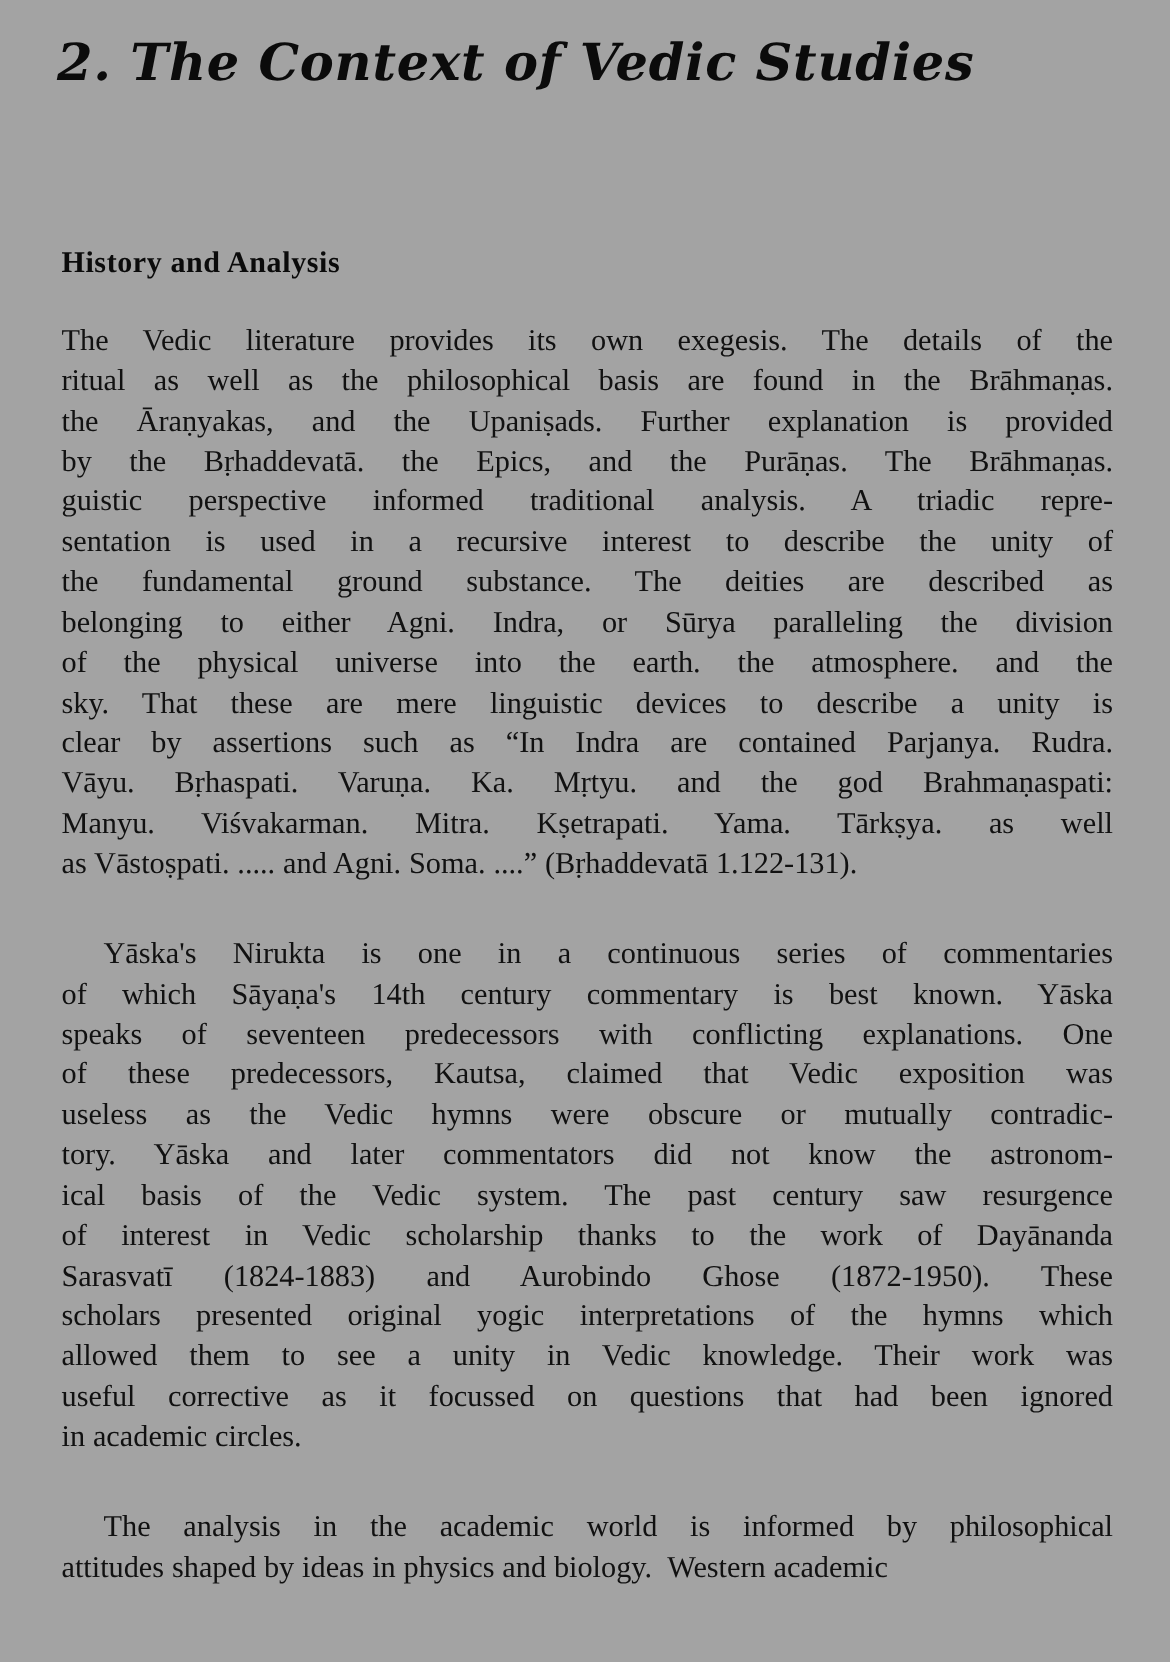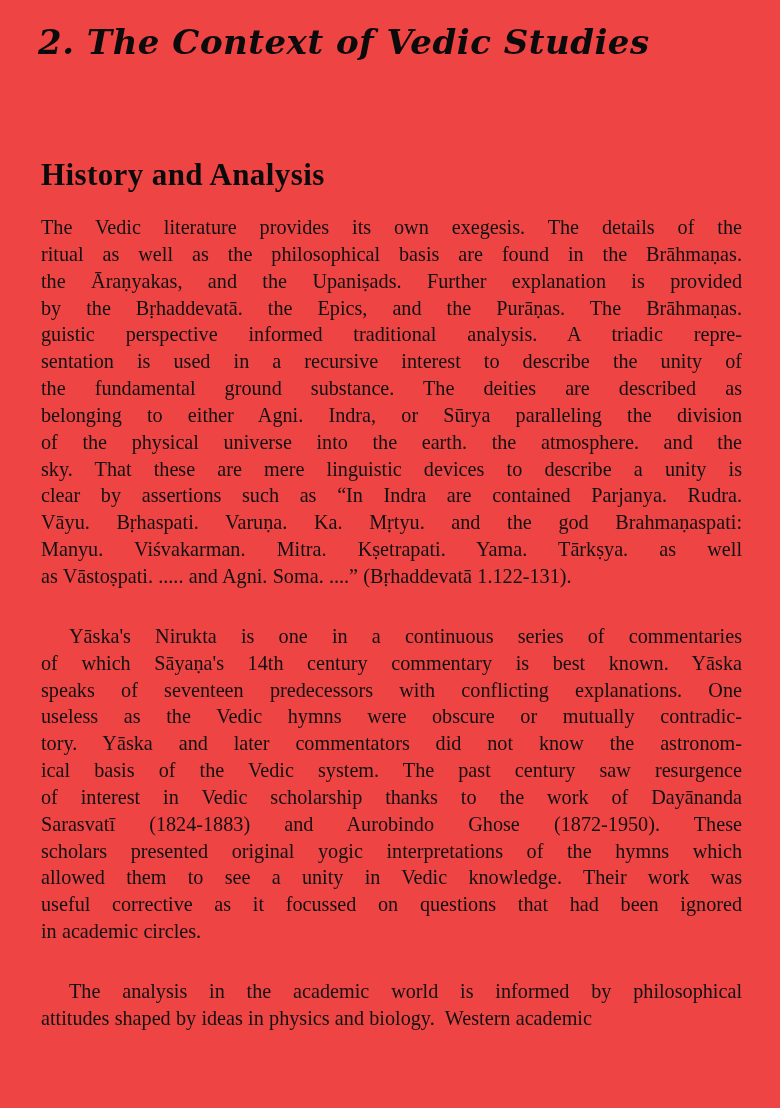--- a/index.html
+++ b/index.html
@@ -13,21 +13,21 @@
     height: 1108px;
     overflow: hidden;
     font-family: "Liberation Serif", "DejaVu Serif", serif;
     color: #111111;
   }
 
   .page {
     position: relative;
     width: 780px;
     height: 1108px;
-    background: #ef4444;
+    background: #a3a3a3;
     box-sizing: border-box;
   }
 
   
   .chapter-title {
     position: absolute;
     left: 38px;
     top: 20px;
     width: 712px;
     font-family: "DejaVu Serif", "Liberation Serif", serif;
@@ -40,21 +40,21 @@
     color: #0b0b0b;
   }
 
   
   .section-heading {
     position: absolute;
     left: 41px;
     top: 160px;
     font-family: "Liberation Serif", "DejaVu Serif", serif;
     font-weight: bold;
-    font-size: 31px;
+    font-size: 20px;
     line-height: 30px;
     letter-spacing: 0.4px;
     color: #0b0b0b;
   }
 
   
   .body-text {
     position: absolute;
     left: 41px;
     top: 214px;
@@ -121,20 +121,21 @@
         <span class="ln j">sky.  That these are mere linguistic devices to describe a unity is</span>
         <span class="ln j">clear by assertions such as “In Indra are contained Parjanya. Rudra.</span>
         <span class="ln j">Vāyu. Bṛhaspati. Varuṇa. Ka. Mṛtyu. and the god Brahmaṇaspati:</span>
         <span class="ln j">Manyu. Viśvakarman. Mitra. Kṣetrapati. Yama. Tārkṣya. as well</span>
         <span class="ln l">as Vāstoṣpati. ..... and Agni. Soma. ....” (Bṛhaddevatā 1.122-131).</span>
       </div>
     <div class="lines para" id="para-1">
         <span class="ln j ind">Yāska's Nirukta is one in a continuous series of commentaries</span>
         <span class="ln j">of which Sāyaṇa's 14th century commentary is best known.  Yāska</span>
         <span class="ln j">speaks of seventeen predecessors with conflicting explanations.  One</span>
+        <span class="ln j">of these predecessors, Kautsa, claimed that Vedic exposition was</span>
         <span class="ln j">useless as the Vedic hymns were obscure or mutually contradic-</span>
         <span class="ln j">tory.  Yāska and later commentators did not know the astronom-</span>
         <span class="ln j">ical basis of the Vedic system.  The past century saw resurgence</span>
         <span class="ln j">of interest in Vedic scholarship thanks to the work of Dayānanda</span>
         <span class="ln j">Sarasvatī (1824-1883) and Aurobindo Ghose (1872-1950).  These</span>
         <span class="ln j">scholars presented original yogic interpretations of the hymns which</span>
         <span class="ln j">allowed them to see a unity in Vedic knowledge.  Their work was</span>
         <span class="ln j">useful corrective as it focussed on questions that had been ignored</span>
         <span class="ln l">in academic circles.</span>
       </div>

